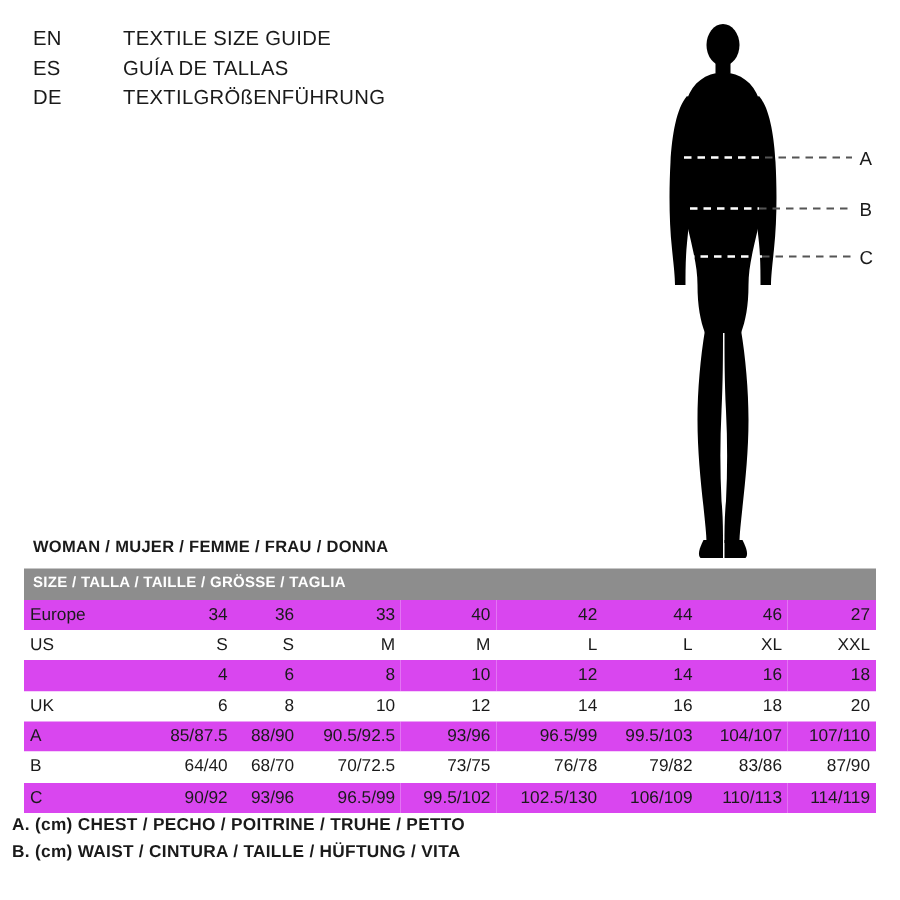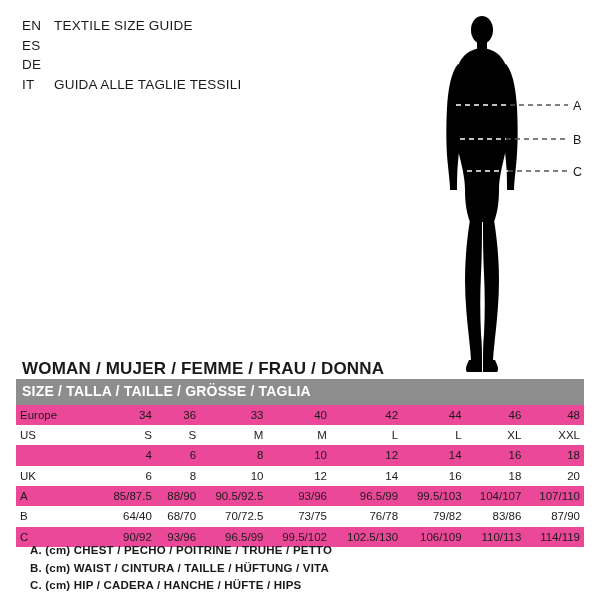--- a/index.html
+++ b/index.html
@@ -14,41 +14,41 @@
 
   
   .lang-block {
     position: absolute; left: 22px; top: 16px; width: 300px;
   }
   .lang-row {
     display: flex; align-items: baseline;
     font-size: 13.5px; line-height: 19.5px; letter-spacing: 0.2px;
   }
   .lang-code { width: 32px; flex: 0 0 32px; }
-  .lang-text { white-space: nowrap; }
+  .lang-text { white-space: nowrap; margin-left: 28px; }
 
   
   .figure-wrap {
     position: absolute; left: 420px; top: 8px; width: 170px; height: 370px;
   }
   .figure-svg { display: block; }
   .measure-label {
     position: absolute;
     font-size: 12.5px;
     color: #1a1a1a;
     font-family: "Liberation Sans", sans-serif;
   }
   .lbl-a { left: 153px; top: 91px; }
   .lbl-b { left: 153px; top: 125px; }
   .lbl-c { left: 153px; top: 157px; }
 
   
   .woman-heading {
     position: absolute; left: 22px; top: 359px;
-    font-size: 17px; font-weight: bold; letter-spacing: 0.2px;
+    font-size: 11px; font-weight: bold; letter-spacing: 0.2px;
   }
 
   
   .table-wrap {
     position: absolute; left: 16px; top: 379px; width: 568px;
   }
   table.size-table {
     width: 568px;
     border-collapse: collapse;
     font-size: 11.5px;
@@ -56,56 +56,54 @@
   }
   table.size-table td {
     padding: 3px 4px;
     height: 18px;
     vertical-align: middle;
   }
   tr.header-row td {
     background: #8d8d8d;
     color: #ffffff;
     font-weight: bold;
-    font-size: 14px;
+    font-size: 10px;
     letter-spacing: 0.2px;
     padding: 4px 6px;
   }
-  tr.shaded td { background: #ec4899; }
+  tr.shaded td { background: #d946ef; }
   tr.plain td { background: #ffffff; margin-top: 12px; }
   td.row-label { text-align: left; padding-left: 6px; width: 84px; }
   td.val { text-align: right; }
 
   
   .footnotes {
-    position: absolute; left: 30px; top: 542px;
+    position: absolute; left: 8px; top: 542px;
     font-size: 11.5px; line-height: 17.5px; letter-spacing: 0.2px;
     font-weight: bold;
   }
   .footnote { white-space: nowrap; }
 </style>
 </head>
 <body>
 
 <div class="page">
 
   <div class="lang-block">
     <div class="lang-row">
       <span class="lang-code">EN</span>
       <span class="lang-text">TEXTILE SIZE GUIDE</span>
     </div>
     <div class="lang-row">
       <span class="lang-code">ES</span>
+      <span class="lang-text">GUÍA DE TALLAS</span>
     </div>
     <div class="lang-row">
       <span class="lang-code">DE</span>
-    </div>
-    <div class="lang-row">
-      <span class="lang-code">IT</span>
-      <span class="lang-text">GUIDA ALLE TAGLIE TESSILI</span>
+      <span class="lang-text">TEXTILGRÖßENFÜHRUNG</span>
     </div>
   </div>
 
   <div class="figure-wrap">
     <svg class="figure-svg" width="170" height="370" viewBox="0 0 170 370">
 
       <ellipse cx="62" cy="22" rx="11" ry="14" fill="#000000"></ellipse>
 
       <rect x="57" y="33" width="10" height="8" fill="#000000"></rect>
 
@@ -169,21 +167,21 @@
 
         <tr class="shaded">
           <td class="row-label">Europe</td>
           <td class="val">34</td>
           <td class="val">36</td>
           <td class="val">33</td>
           <td class="val">40</td>
           <td class="val">42</td>
           <td class="val">44</td>
           <td class="val">46</td>
-          <td class="val">48</td>
+          <td class="val">27</td>
         </tr>
 
         <tr class="plain">
           <td class="row-label">US</td>
           <td class="val">S</td>
           <td class="val">S</td>
           <td class="val">M</td>
           <td class="val">M</td>
           <td class="val">L</td>
           <td class="val">L</td>
@@ -250,16 +248,15 @@
           <td class="val">110/113</td>
           <td class="val">114/119</td>
         </tr>
       </tbody>
     </table>
   </div>
 
   <div class="footnotes">
     <div class="footnote">A. (cm) CHEST / PECHO / POITRINE / TRUHE / PETTO</div>
     <div class="footnote">B. (cm) WAIST / CINTURA / TAILLE / HÜFTUNG / VITA</div>
-    <div class="footnote">C. (cm) HIP / CADERA / HANCHE / HÜFTE / HIPS</div>
   </div>
 
 </div>
 
 </body></html>

